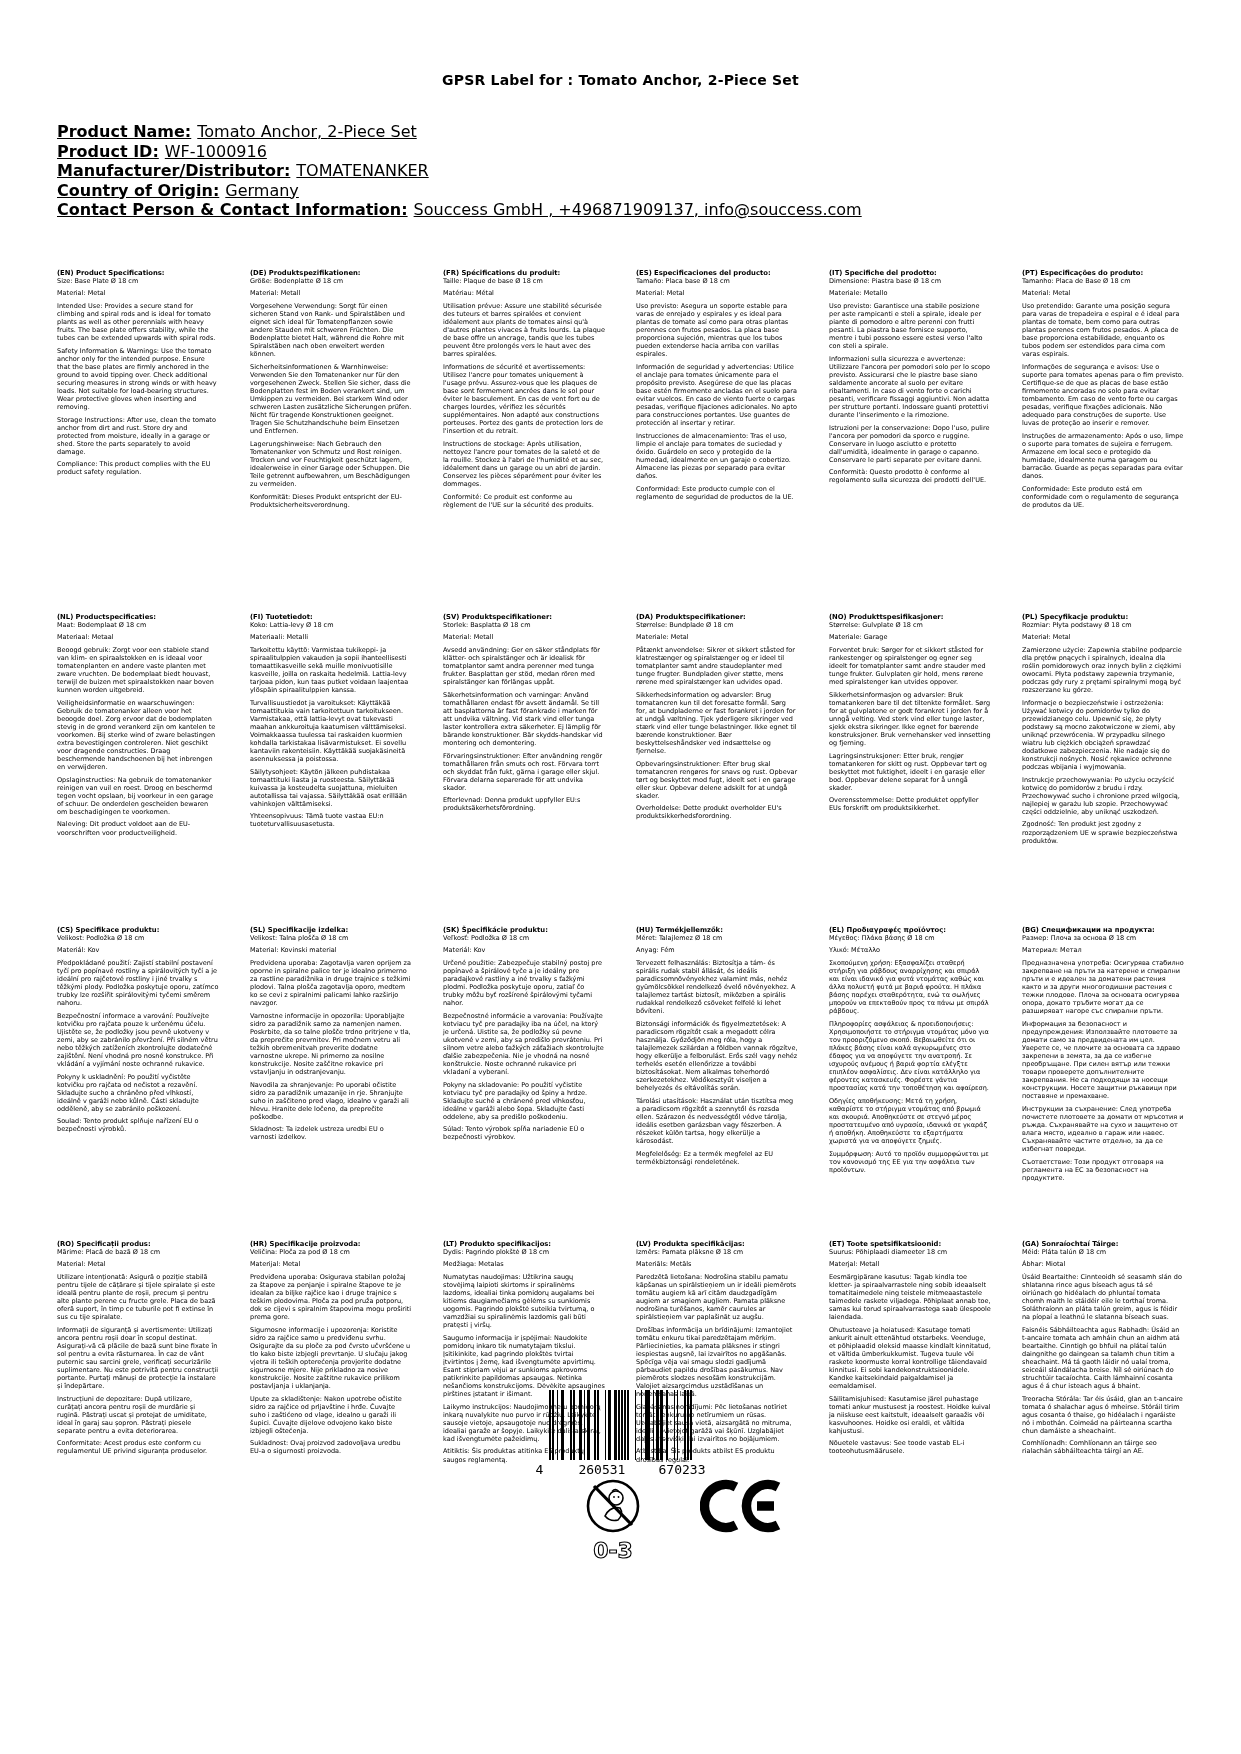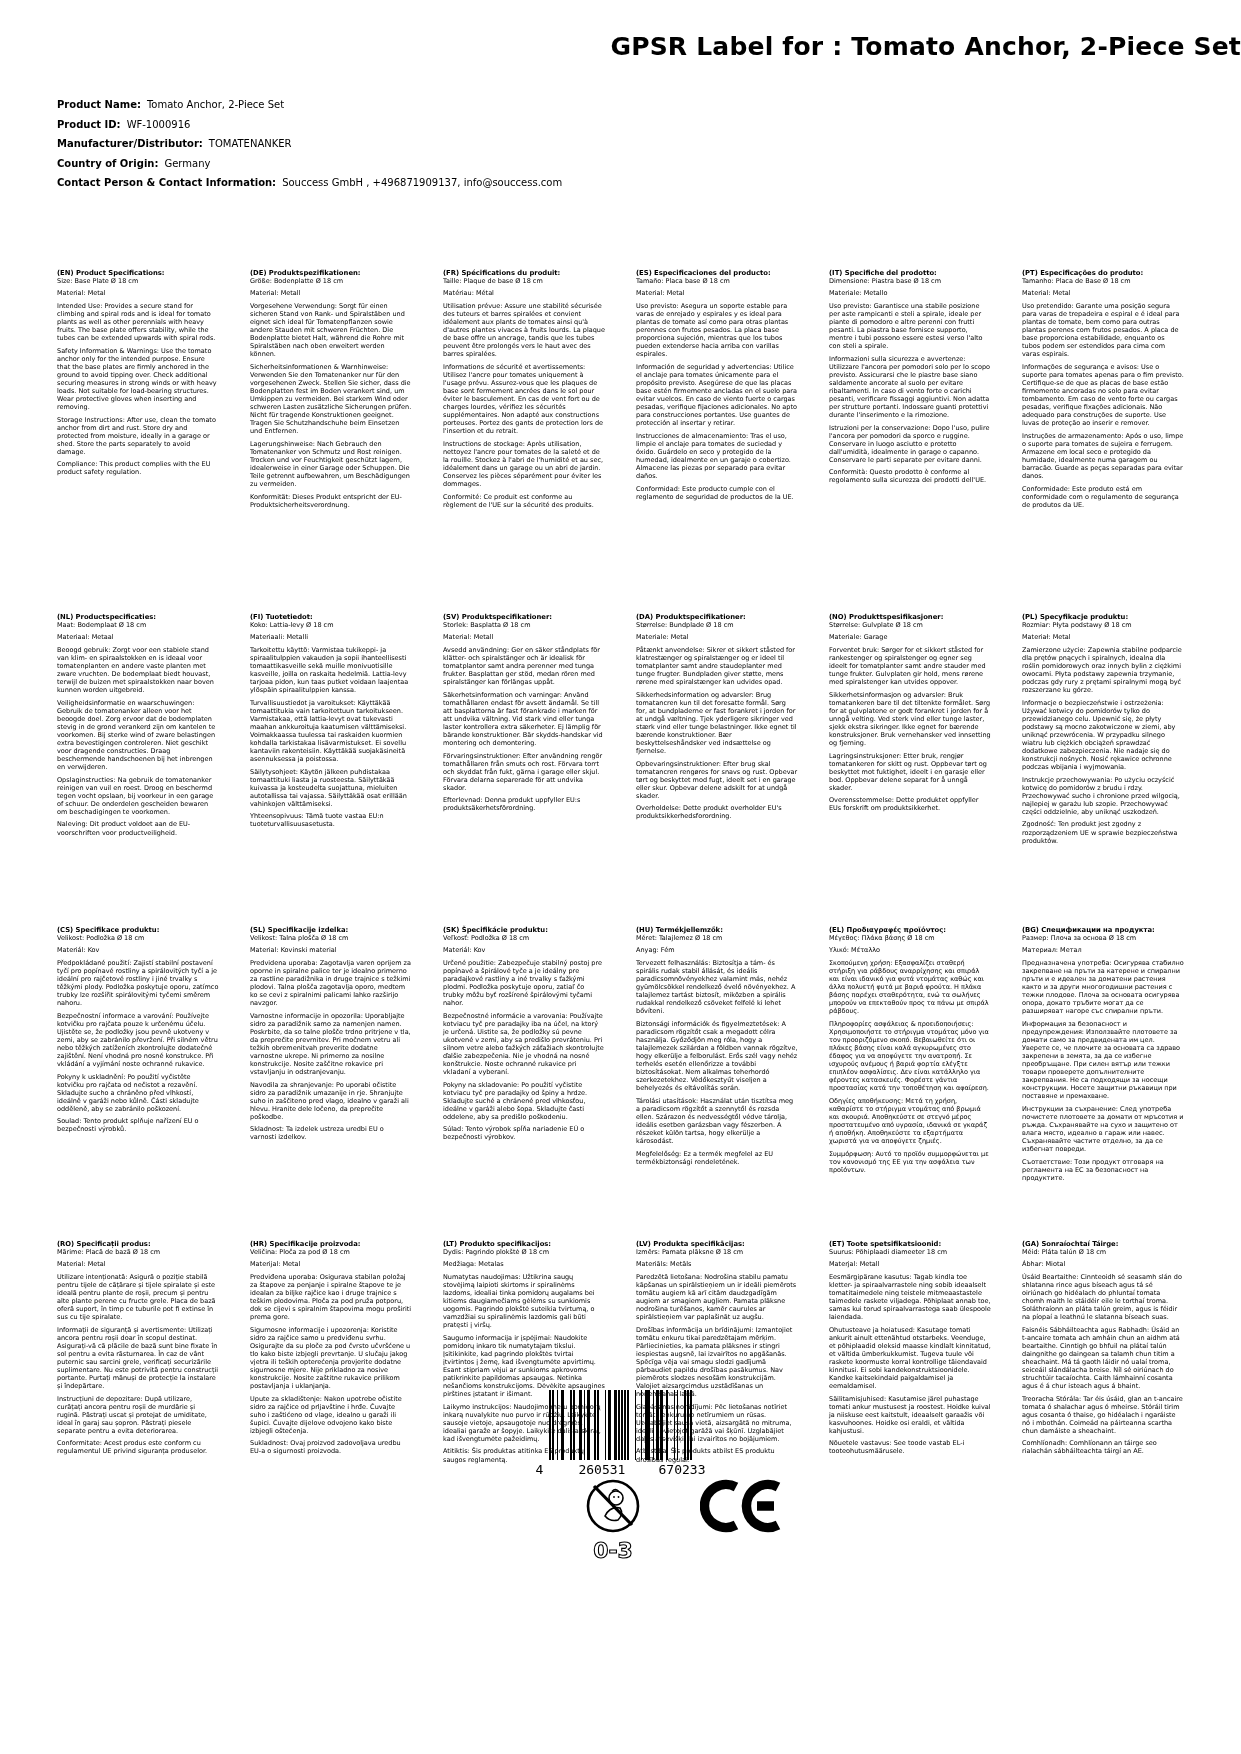--- a/index.html
+++ b/index.html
@@ -1,23 +1,23 @@
 <!DOCTYPE html>
 <html><head>
 <meta charset="utf-8">
 <style>
   html,body { margin:0; padding:0; background:#888; }
   .page {
     position:relative; width:1241px; height:1754px; background:#ffffff;
     font-family:"DejaVu Sans", sans-serif; color:#000; margin:0 auto; overflow:hidden;
   }
   .title {
-    padding-top:32px; text-align:right; font-size:25px; font-weight:bold; letter-spacing:0.2px;
-  }
-  .meta { margin:34px 0 0 57px; font-size:10px; }
+    padding-top:72px; text-align:center; font-size:14px; font-weight:bold; letter-spacing:0.2px;
+  }
+  .meta { margin:34px 0 0 57px; font-size:16px;text-decoration:underline; }
   .meta-row { line-height:19.5px; white-space:nowrap; }
   .meta-label { font-weight:bold; }
   .meta-value { margin-left:6px; }
   .spec-grid {
     position:absolute; left:57px; top:263px; width:1127px;
     display:grid; grid-template-columns:repeat(6,162px); column-gap:31px;
     grid-template-rows:344px 313px 314px auto; align-items:start;margin-top:6px;
   }
   .spec-block { font-size:6.5px; line-height:1.24; letter-spacing:0; }
   .spec-heading { font-weight:bold; font-size:6.8px; }

